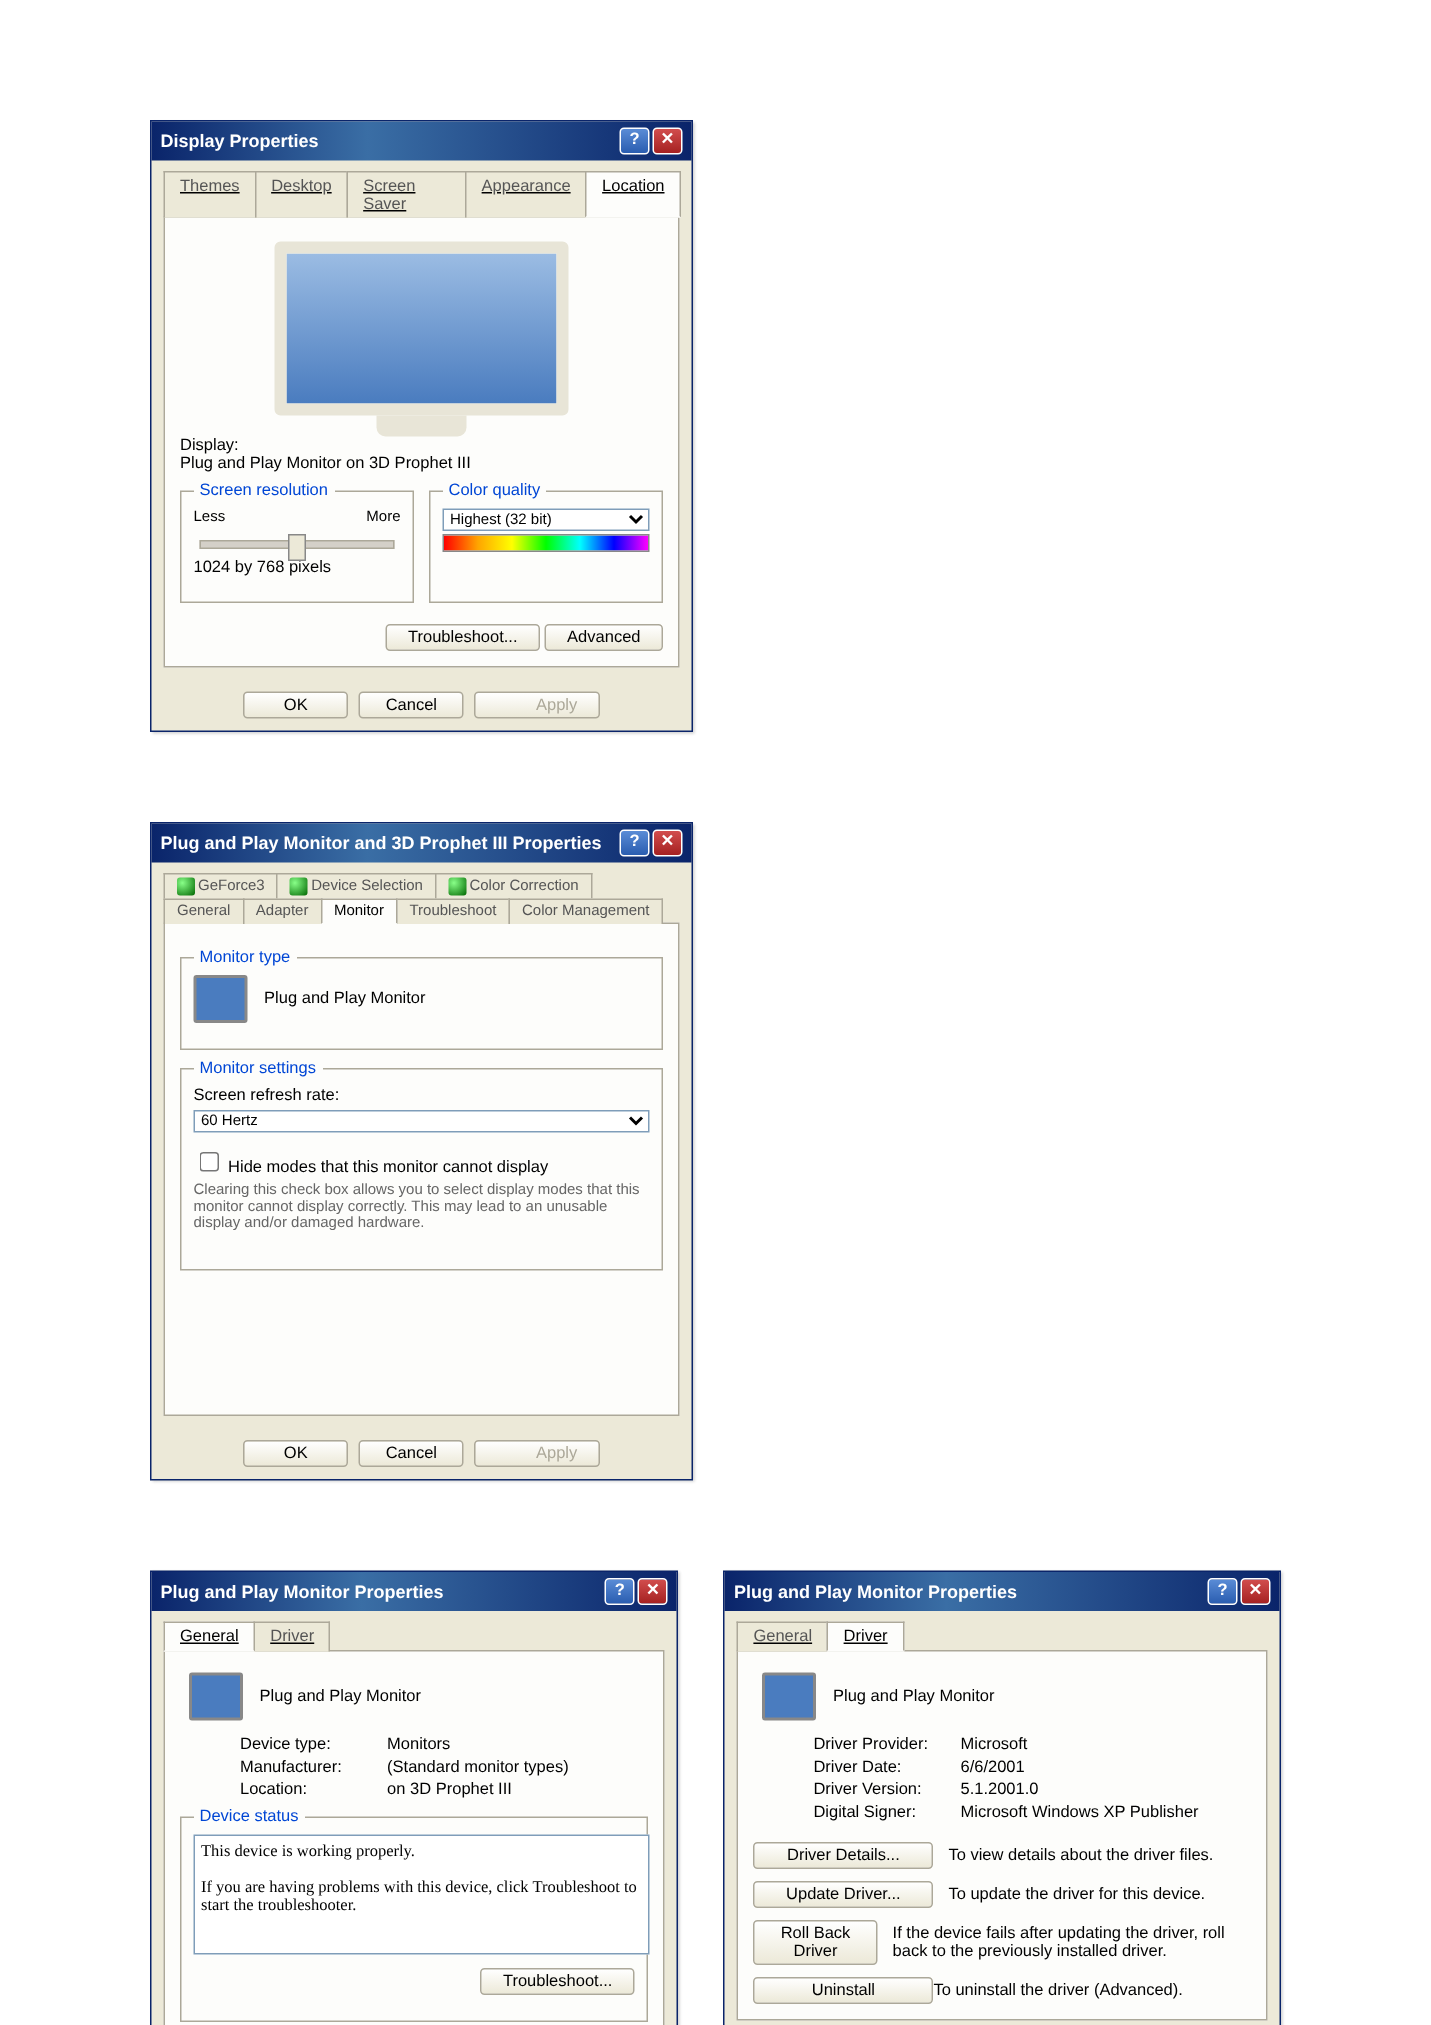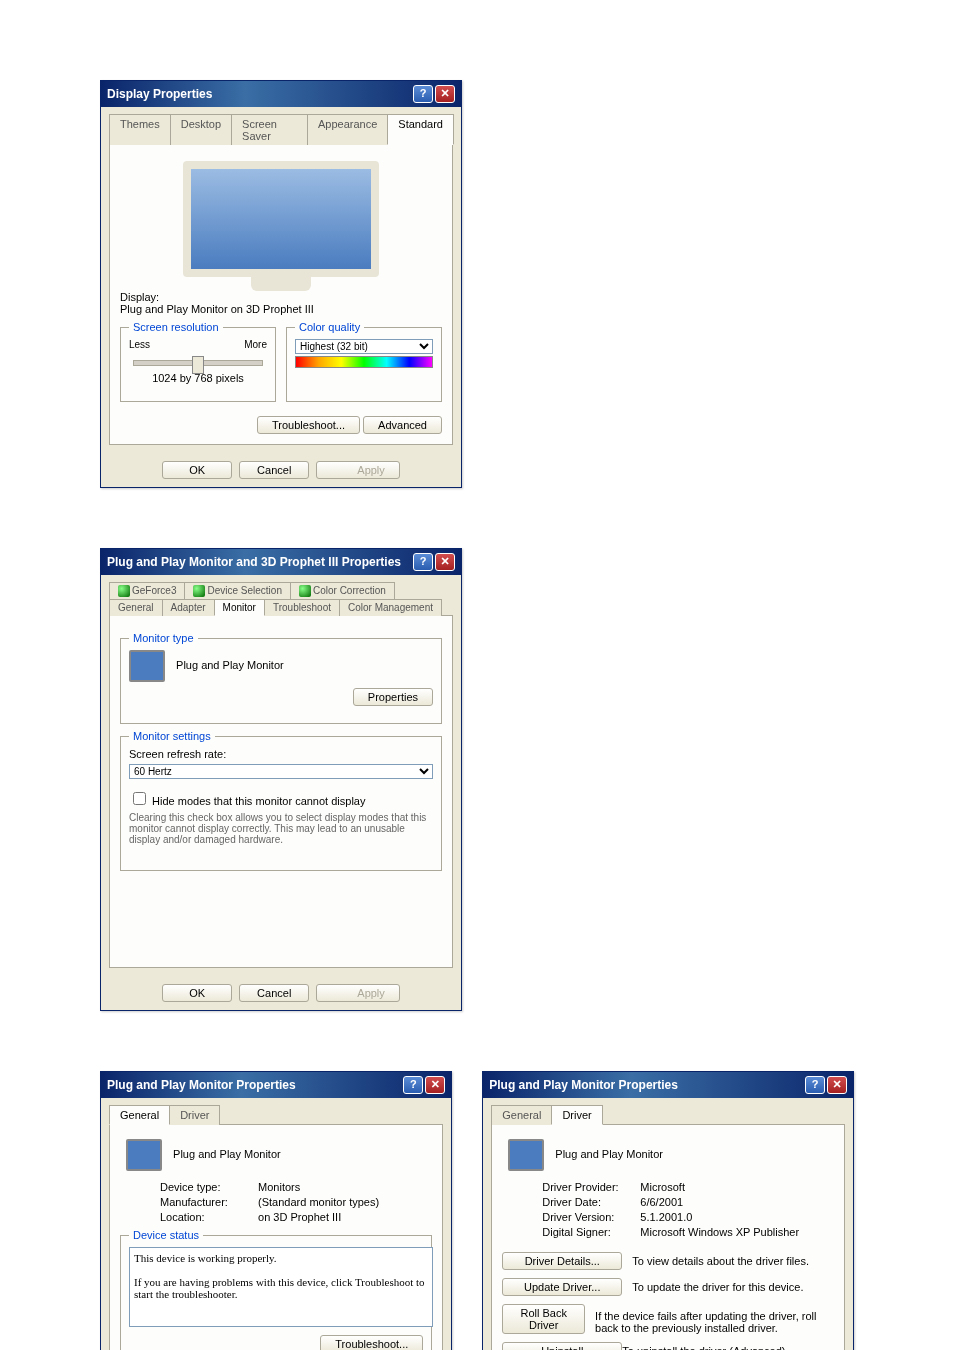--- a/index.html
+++ b/index.html
@@ -33,21 +33,21 @@
     border:1px solid #fff;
     border-radius:3px;
     background: linear-gradient(#d24d4d,#a52121);
     color:#fff;
     font-size:11px;
     line-height:14px;
     text-align:center;
     cursor:pointer;
   }
   .titlebtn.help { background: linear-gradient(#5a8cd6,#2a5db0); }
-  .tabs { display:flex; padding:6px 8px 0 8px; gap:0; }
+  .tabs { display:flex; padding:6px 8px 0 8px; gap:0;text-decoration:underline; }
   .tab {
     padding:3px 10px;
     border:1px solid #aca899;
     border-bottom:none;
     background:#ece9d8;
     font-size:11px;
     margin-right:-1px;
     cursor:pointer;
     position:relative;
     top:1px;
@@ -119,37 +119,37 @@
     <div class="titlebtns">
       <div class="titlebtn help">?</div>
       <div class="titlebtn">✕</div>
     </div>
   </div>
   <div class="tabs">
     <div class="tab">Themes</div>
     <div class="tab">Desktop</div>
     <div class="tab">Screen Saver</div>
     <div class="tab">Appearance</div>
-    <div class="tab active">Standard</div>
+    <div class="tab active">Location</div>
   </div>
   <div class="tabbody">
     <div class="monitor-illustration"></div>
     <div>Display:</div>
     <div>Plug and Play Monitor on 3D Prophet III</div>
     <div class="flexrow">
       <fieldset class="half">
         <legend>Screen resolution</legend>
         <div style="display:flex;justify-content:space-between;font-size:10px">
           <span>Less</span>
           <span>More</span>
         </div>
         <div class="slider-track">
           <div class="slider-thumb"></div>
         </div>
-        <div style="text-align:center;margin-top:6px">1024 by 768 pixels</div>
+        <div style="text-align:left;margin-top:6px">1024 by 768 pixels</div>
       </fieldset>
       <fieldset class="half">
         <legend>Color quality</legend>
         <select class="combo">
           <option>Highest (32 bit)</option>
         </select>
         <div class="color-strip"></div>
       </fieldset>
     </div>
     <div style="text-align:right;margin-top:8px">
@@ -185,23 +185,20 @@
       <div class="tab">Troubleshoot</div>
       <div class="tab">Color Management</div>
     </div>
   </div>
   <div class="tabbody">
     <fieldset>
       <legend>Monitor type</legend>
       <div style="display:flex;align-items:center;justify-content:space-between">
         <div><span class="monitor-icon"></span>
           <span>Plug and Play Monitor</span></div>
-      </div>
-      <div style="text-align:right;margin-top:6px">
-        <button class="btn">Properties</button>
       </div>
     </fieldset>
     <fieldset>
       <legend>Monitor settings</legend>
       <div>Screen refresh rate:</div>
       <select class="combo" style="margin:4px 0 10px 0">
         <option>60 Hertz</option>
       </select>
       <label style="display:block">
         <input type="checkbox" style="">
@@ -280,21 +277,21 @@
         <span>Microsoft Windows XP Publisher</span></div>
 
       <div style="display:flex;align-items:center;gap:10px;margin-top:14px">
         <button class="btn" style="width:120px">Driver Details...</button>
         <span>To view details about the driver files.</span>
       </div>
       <div style="display:flex;align-items:center;gap:10px;margin-top:8px">
         <button class="btn" style="width:120px">Update Driver...</button>
         <span>To update the driver for this device.</span>
       </div>
-      <div style="display:flex;align-items:flex-end;gap:10px;margin-top:8px">
+      <div style="display:flex;align-items:center;gap:10px;margin-top:8px">
         <button class="btn" style="width:120px">Roll Back Driver</button>
         <span>If the device fails after updating the driver, roll back to the previously installed driver.</span>
       </div>
       <div style="display:flex;align-items:center;margin-top:8px">
         <button class="btn" style="width:120px">Uninstall</button>
         <span>To uninstall the driver (Advanced).</span>
       </div>
     </div>
 
   </div>

